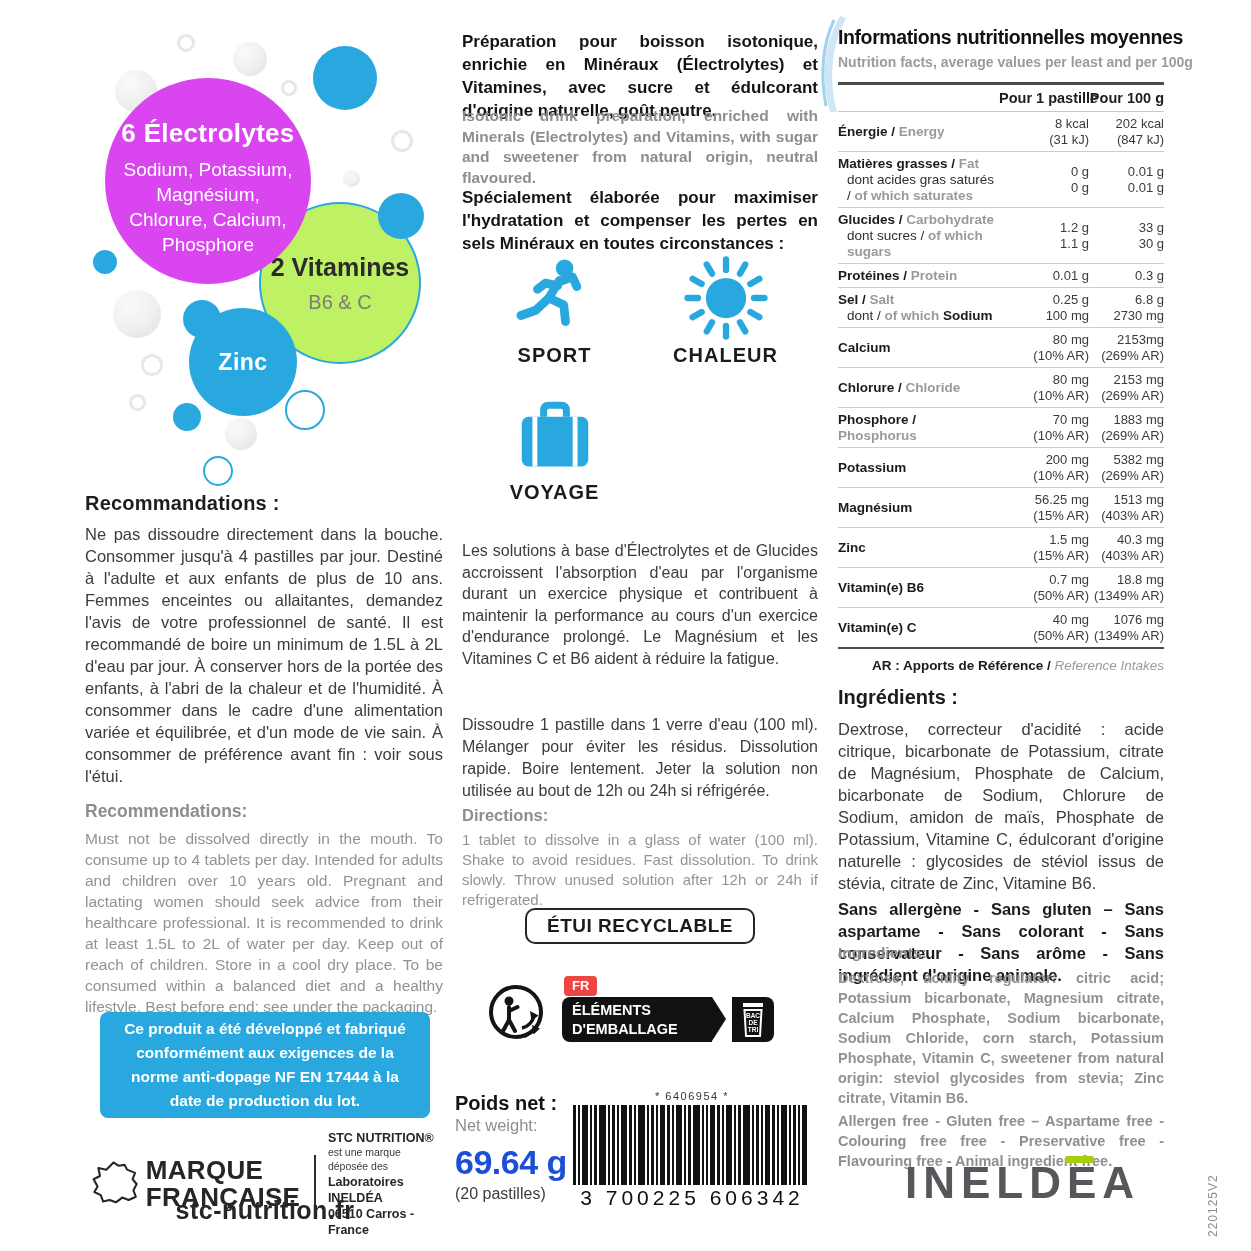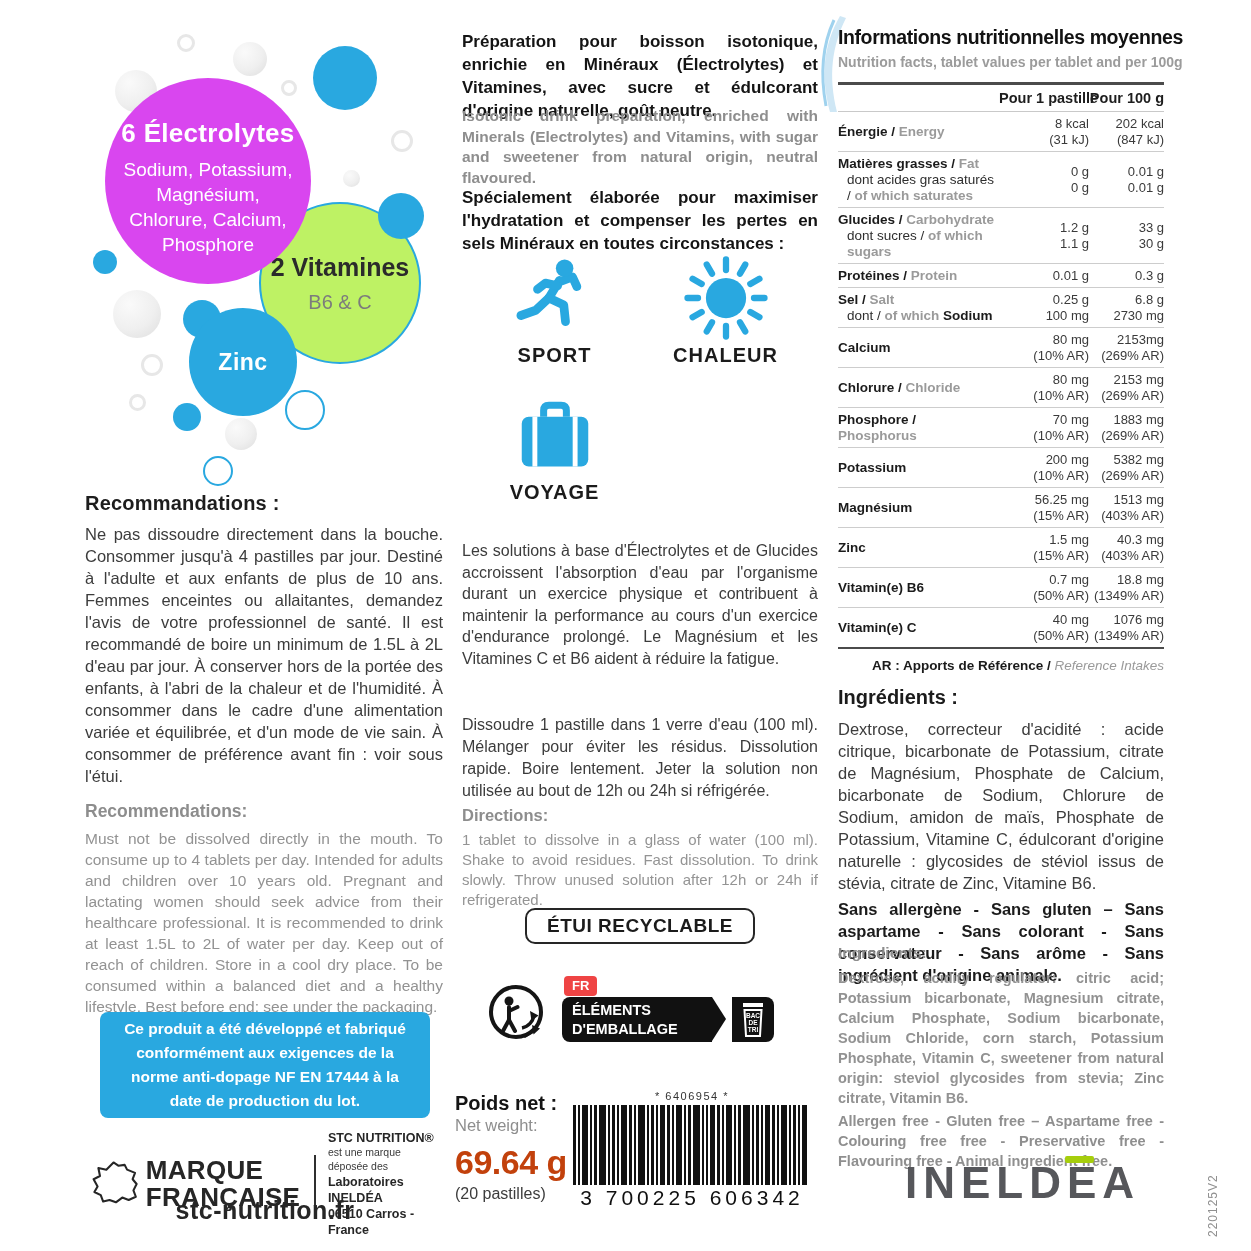--- a/index.html
+++ b/index.html
@@ -73,21 +73,21 @@
   .packmain{position:absolute;left:0;top:21px;width:150px;height:45px;background:#111;
       border-radius:8px 0 0 8px;color:#fff;font-weight:800;font-size:14.5px;line-height:1.3;
       display:flex;flex-direction:column;justify-content:center;padding-left:10px;}
   .packarrow{position:absolute;left:150px;top:21px;width:0;height:0;
       border-top:22.5px solid transparent;border-bottom:22.5px solid transparent;border-left:14px solid #111;}
   .packbin{position:absolute;left:170px;top:21px;width:42px;height:45px;background:#111;
       border-radius:0 8px 8px 0;display:flex;align-items:center;justify-content:center;}
   .netweight{left:455px;top:1092px;width:112px;}
   .nw-fr{font-size:20px;font-weight:800;color:#141414;}
   .nw-en{font-size:16.5px;color:#8e8e8e;margin-top:1px;}
-  .nw-val{font-size:34px;font-weight:800;color:#c2410c;margin-top:8px;letter-spacing:-0.5px;}
+  .nw-val{font-size:34px;font-weight:800;color:#1d4ed8;margin-top:8px;letter-spacing:-0.5px;}
   .nw-count{font-size:16px;color:#3c3c3c;margin-top:3px;}
   .barcode{left:568px;top:1090px;width:248px;}
   .bc-top{text-align:center;font-size:11px;color:#333;letter-spacing:1.5px;}
   .bars{display:block;margin:3px auto 0 auto;}
   .bc-num{text-align:center;font-size:21px;color:#0f0f0f;letter-spacing:4px;margin-top:1px;}
 
   
   .swoosh{left:810px;top:16px;}
   .n-title{left:838px;top:26px;font-size:19.5px;font-weight:800;color:#121212;white-space:nowrap;letter-spacing:-0.4px;}
   .n-sub{left:838px;top:54px;font-size:14px;color:#9b9b9b;white-space:nowrap;font-weight:600;}
@@ -342,21 +342,21 @@
       </g>
     </svg>
     <div class="bc-num">3 700225 606342</div>
   </div>
 
   <svg class="abs swoosh" width="36" height="96" viewBox="0 0 36 96">
     <path d="M30 0 C14 28 10 58 20 96 L27 96 C18 60 22 30 36 2 Z" fill="#cfe7f5"></path>
     <path d="M24 4 C12 30 10 58 16 90" stroke="#9fd2ee" stroke-width="3" fill="none"></path>
   </svg>
   <div class="abs n-title">Informations nutritionnelles moyennes</div>
-  <div class="abs n-sub">Nutrition facts, tablet values per tablet and per 100g</div>
+  <div class="abs n-sub">Nutrition facts, average values per least and per 100g</div>
   <div class="abs n-rule"></div>
 
   <div class="abs n-table">
     <div class="n-head">
       <span class="sp"></span>
       <span class="hc hc1">Pour 1 pastille</span>
       <span class="hc hc2">Pour 100 g</span>
     </div>
     <div>
         <div class="nrow">

